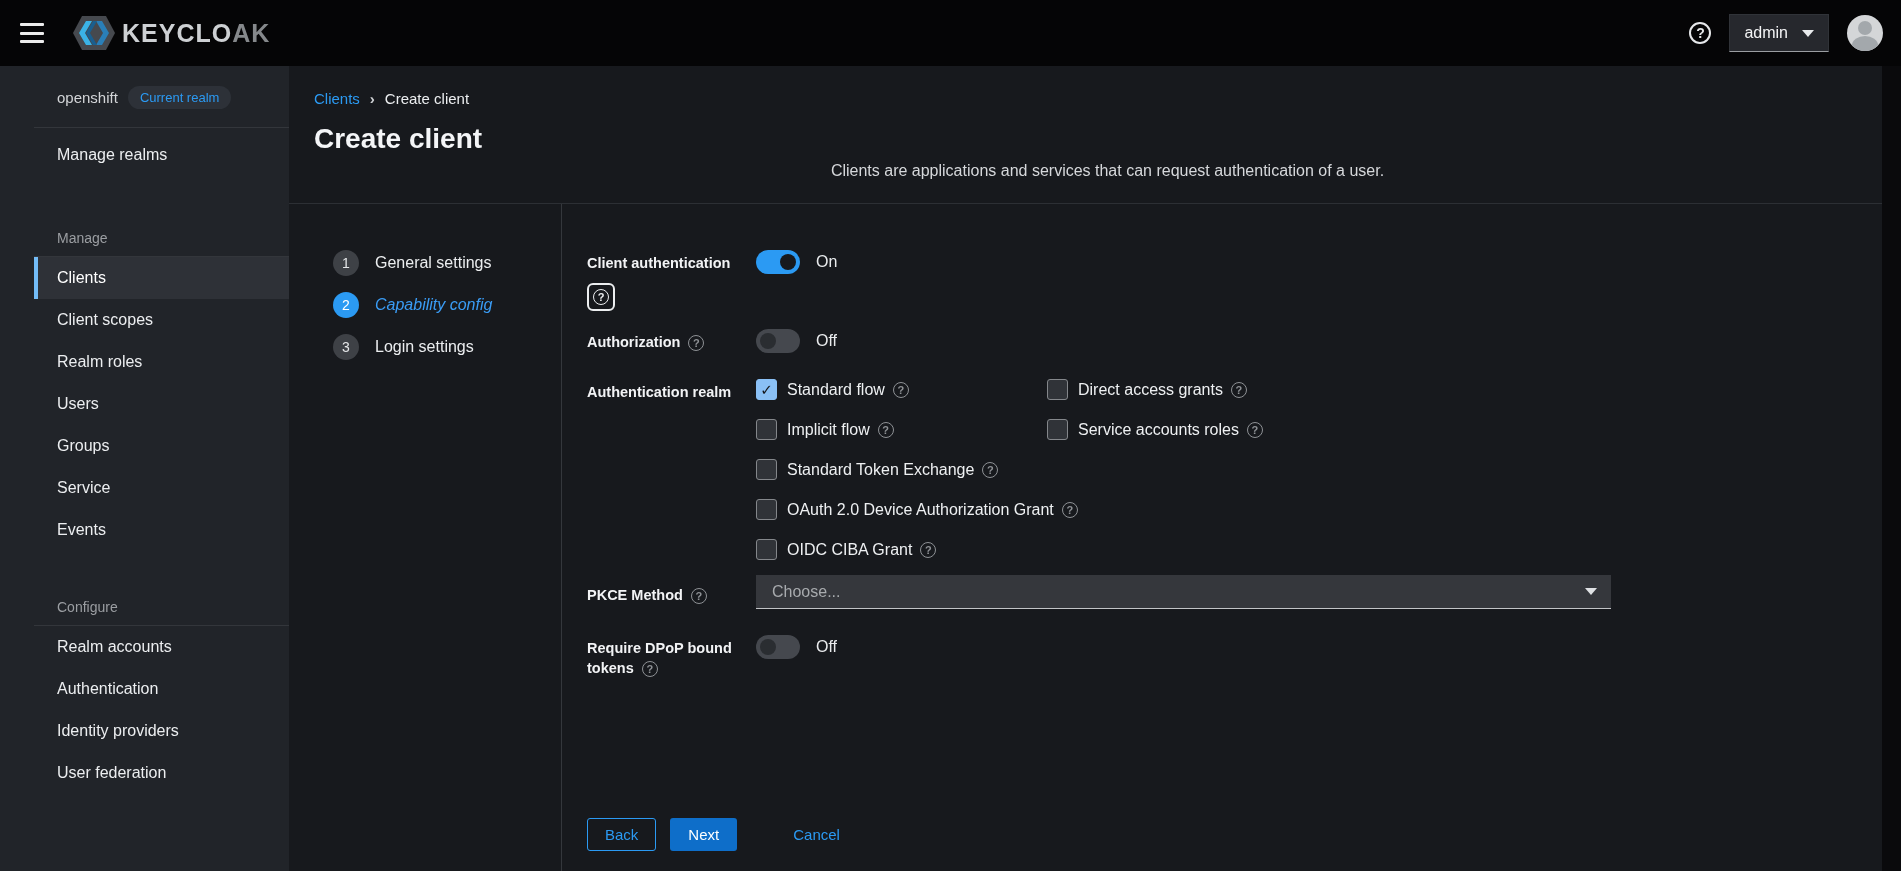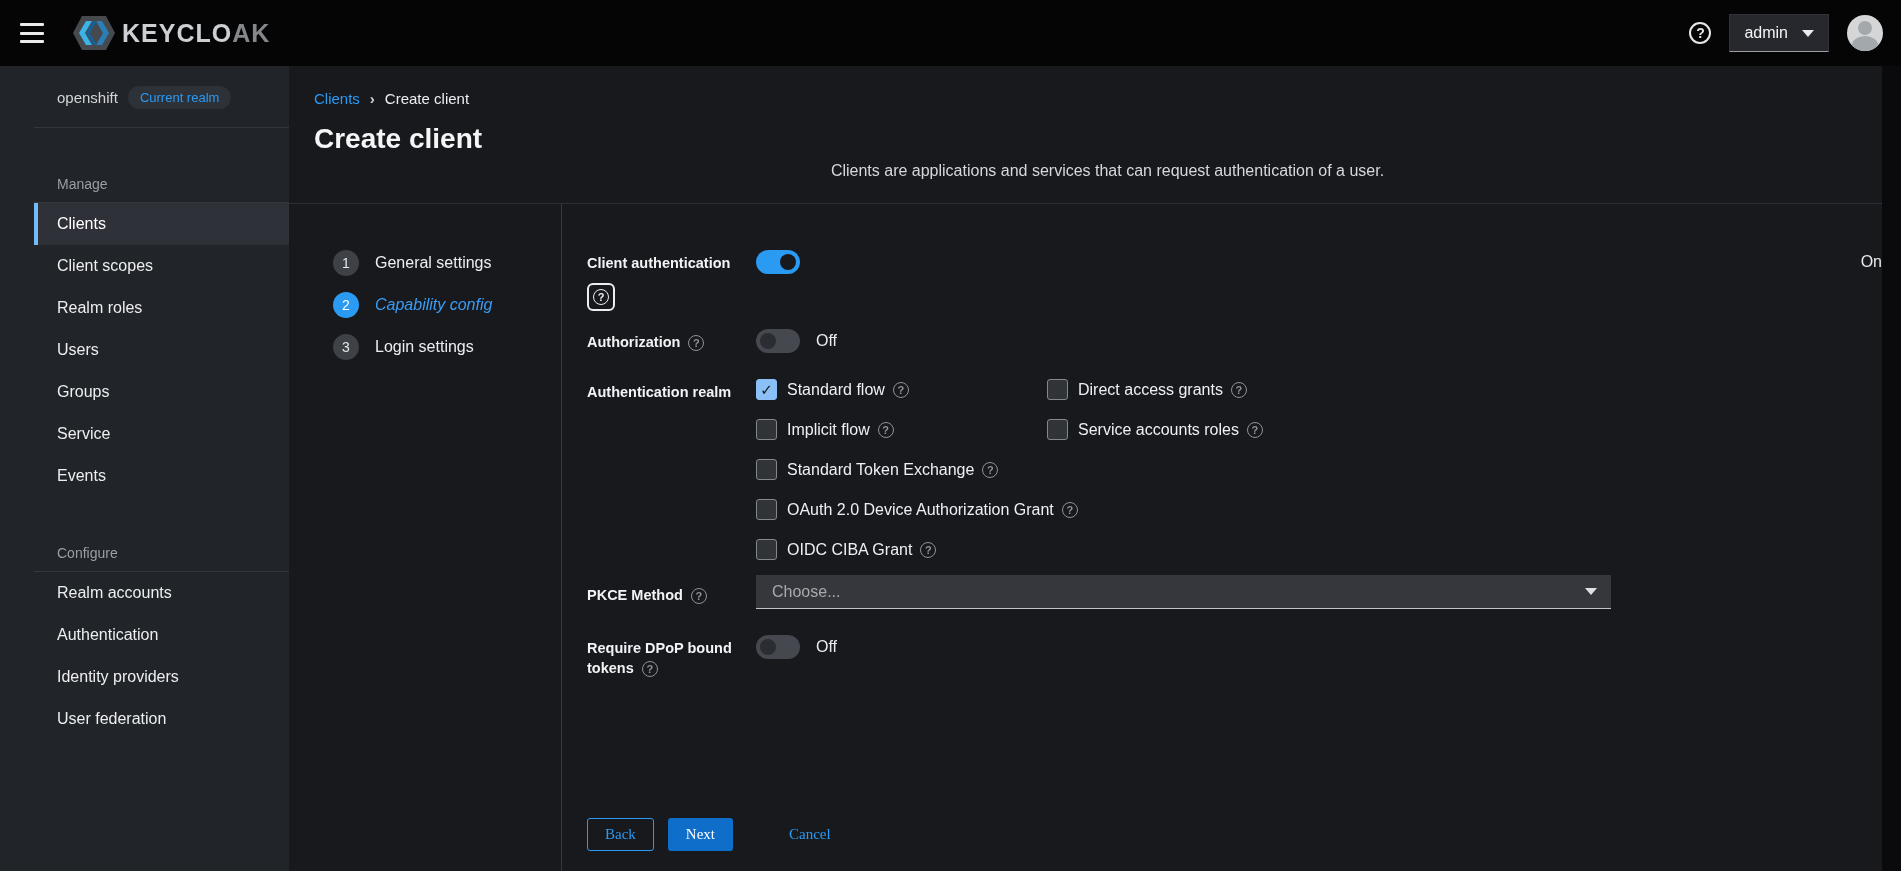--- a/index.html
+++ b/index.html
@@ -85,21 +85,21 @@
   .cblabel { margin-left:10px; font-size:16px; color:#eef0f2; cursor:pointer; white-space:nowrap; }
   .flows-right { position:absolute; left:291px; top:0; }
 
   .select { width:855px; height:34px; background:#35373c; border-bottom:1px solid #c2c4c7;
     display:flex; align-items:center; justify-content:space-between; padding:0 14px 0 16px; cursor:pointer; }
   .select .sel-text { color:#a8abae; font-size:16px; }
   .sel-caret { width:0; height:0; border-left:6px solid transparent; border-right:6px solid transparent; border-top:7px solid #dfe1e4; }
 
   .form-footer { position:absolute; left:25px; top:614px; display:flex; align-items:center; }
   .btn { height:33px; padding:0 17px; border-radius:3px; font-size:15px; cursor:pointer;
-    display:inline-flex; align-items:center; border:1px solid transparent; background:transparent; font-family:Liberation Serif, serif; }
+    display:inline-flex; align-items:center; border:1px solid transparent; background:transparent; font-family:Liberation Sans, sans-serif; }
   .btn-secondary { border-color:#2b9af3; color:#2b9af3; }
   .btn-primary { background:#0e6ec9; color:#fff; margin-left:14px; }
   .btn-link { color:#2b9af3; margin-left:49px; padding:0 6px; }
 
   .scroll-strip { position:absolute; right:0; top:66px; width:19px; bottom:0; background:#0a0a0c; }
 </style>
 </head>
 <body>
 
 <header class="masthead">
@@ -126,20 +126,21 @@
     <div class="avatar"></div>
   </div>
 </header>
 
 <aside class="sidebar">
   <div class="realm-row">
     <span class="realm-name">openshift</span>
     <span class="realm-badge">Current realm</span>
   </div>
   <div class="side-divider"></div>
+  <div class="nav-item" style="padding-top:18px;padding-bottom:18px;">Manage realms</div>
   <div class="side-gap"></div>
   <div class="group-label">Manage</div>
   <div class="side-divider"></div>
   <nav>
     <div class="nav-item selected">Clients</div>
     <div class="nav-item">Client scopes</div>
     <div class="nav-item">Realm roles</div>
     <div class="nav-item">Users</div>
     <div class="nav-item">Groups</div>
     <div class="nav-item">Service</div>
@@ -184,21 +185,21 @@
 
   <div class="form">
 
     <div class="frow" style="margin-top:46px;">
       <div class="flabel">
         <span>Client authentication</span>
         <div class="help-box">
           <span class="qmark">?</span>
         </div>
       </div>
-      <div class="fctrl toggle-line" style="padding-top:0;justify-content:space-between;">
+      <div class="fctrl toggle-line" style="padding-top:0;">
         <span class="switch on">
             <span class="knob"></span>
           </span>
         <span class="switch-text">On</span>
       </div>
     </div>
 
     <div class="frow" style="margin-top:18px;">
       <div class="flabel">
         <span>Authorization</span><span class="qmark">?</span>

